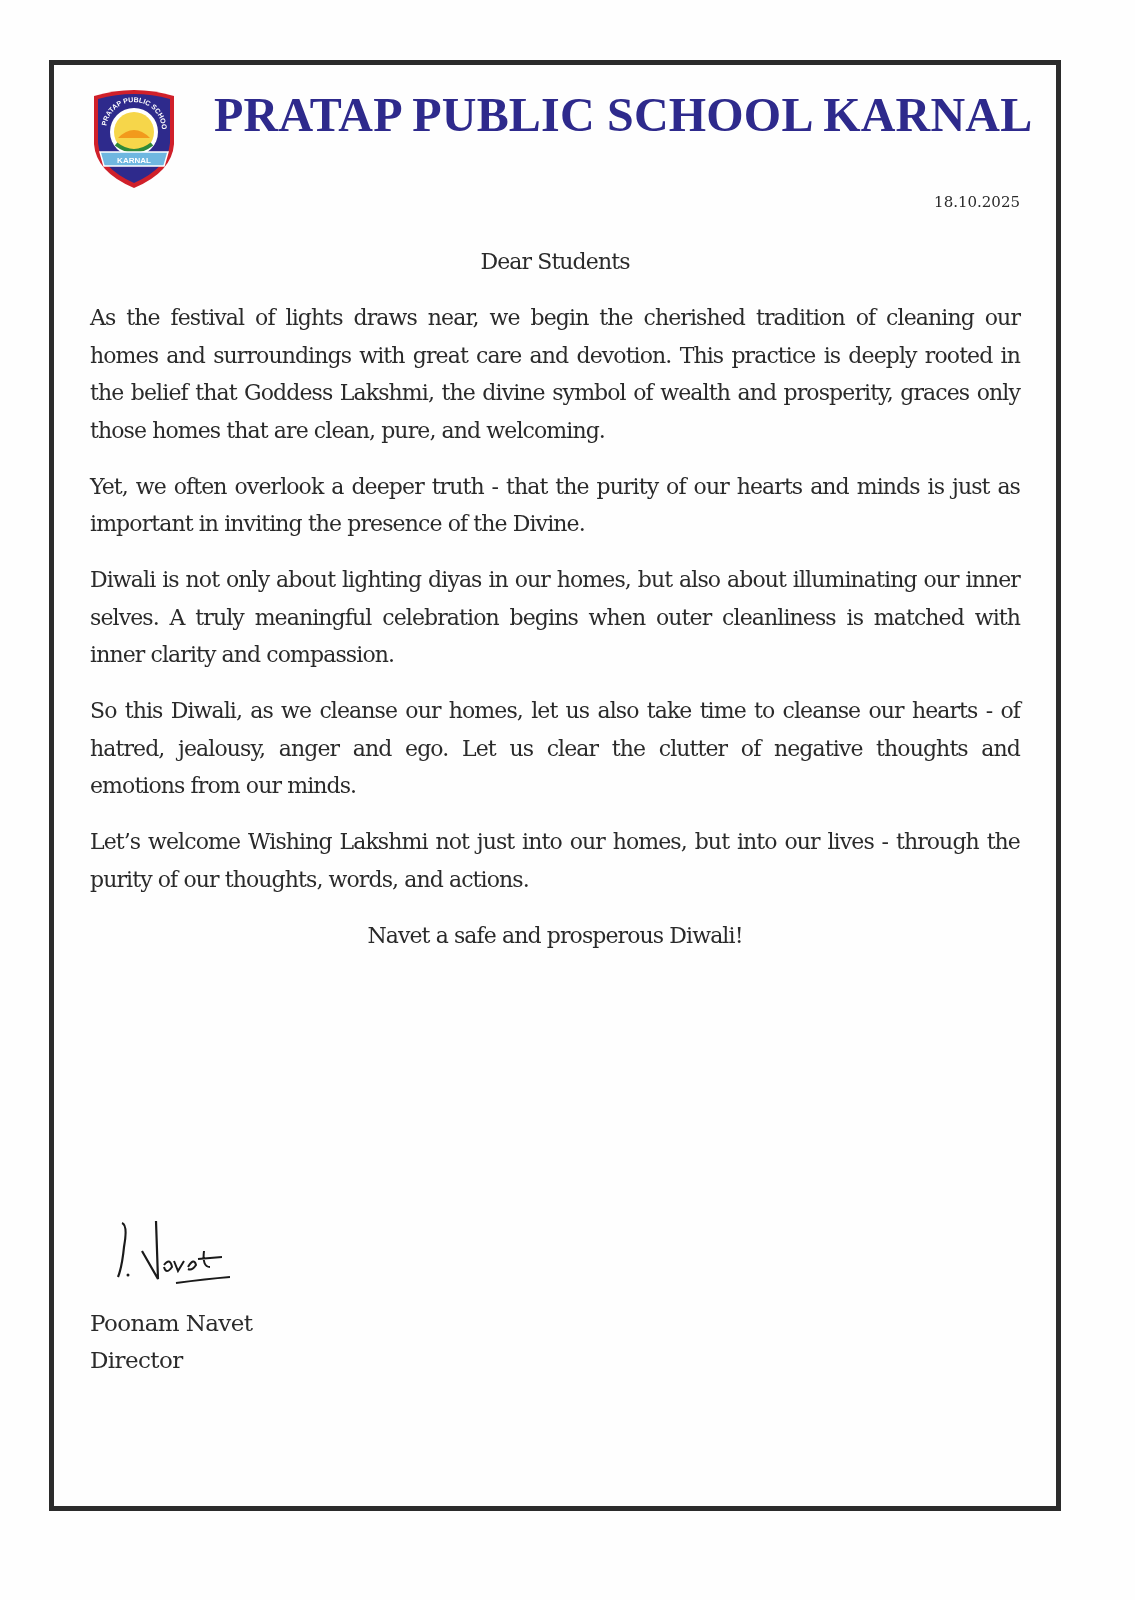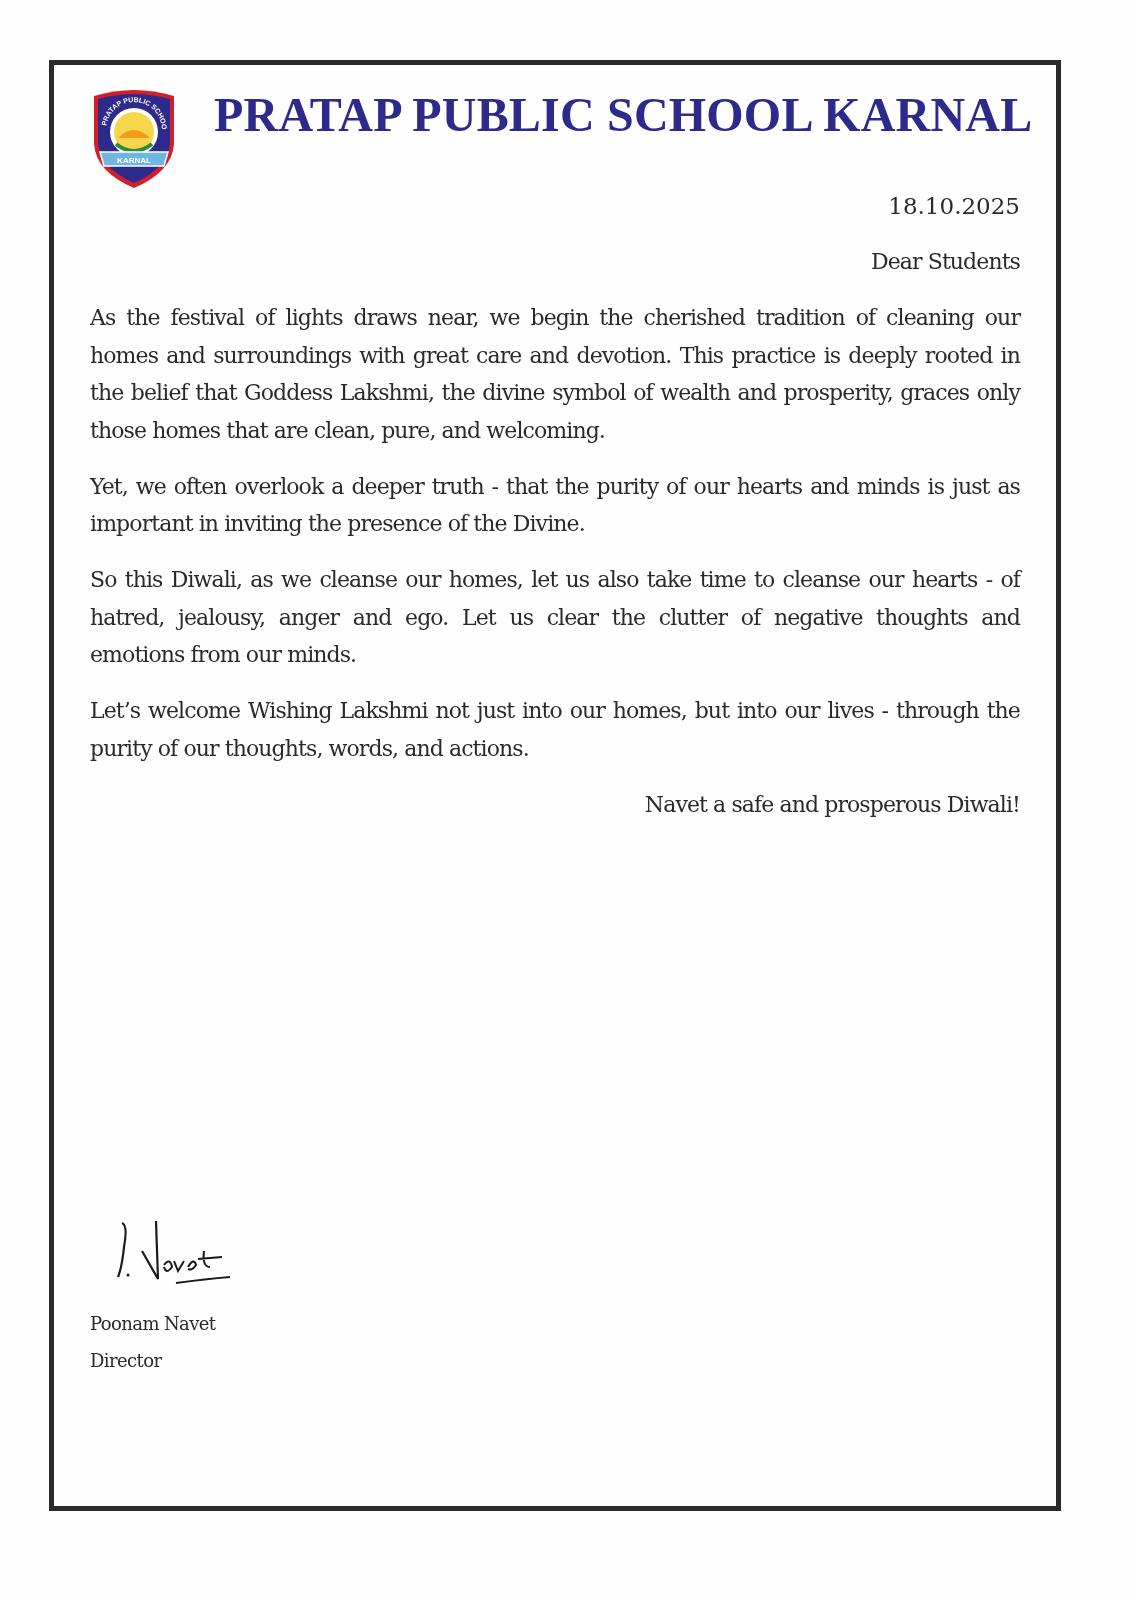--- a/index.html
+++ b/index.html
@@ -9,33 +9,33 @@
     border: 5px solid #2b2b2b; background: #fefefe;
   }
   .logo { position: absolute; left: 34px; top: 21px; width: 92px; height: 104px; }
   .school-name {
     position: absolute; left: 160px; top: 22px; width: 780px;
     font-family: "Liberation Serif", serif; font-weight: bold;
     font-size: 48px; color: #2e2a8c; letter-spacing: 0.2px; white-space: nowrap;
   }
   .date {
     position: absolute; right: 36px; top: 128px;
-    font-family: "DejaVu Serif", serif; font-size: 23px; color: #2a2a2a;
+    font-family: "DejaVu Serif", serif; font-size: 15px; color: #2a2a2a;
   }
   .body-text {
     position: absolute; left: 36px; top: 178px; width: 930px;
     font-family: "DejaVu Serif", serif; font-size: 22px; line-height: 37.5px;
     color: #2a2a2a; letter-spacing: -0.9px;
   }
   .body-text p { margin: 0 0 18.5px 0; text-align: justify; }
-  .body-text p.left { text-align: right; }
+  .body-text p.left { text-align: center; }
   .signature { position: absolute; left: 52px; top: 1152px; width: 130px; height: 76px; }
   .signer {
     position: absolute; left: 36px; top: 1240px;
-    font-family: "DejaVu Serif", serif; font-size: 18px; line-height: 37px; color: #2a2a2a;
+    font-family: "DejaVu Serif", serif; font-size: 23px; line-height: 37px; color: #2a2a2a;
     letter-spacing: -0.6px;
   }
 </style>
 </head>
 <body>
 
 <div class="frame">
 
   <svg class="logo" viewBox="0 0 92 104">
     <path d="M6 10 Q46 -2 86 10 L86 58 Q84 86 46 102 Q8 86 6 58 Z" fill="#d0202a"></path>
@@ -51,20 +51,21 @@
   </svg>
 
   <div class="school-name">PRATAP PUBLIC SCHOOL KARNAL</div>
 
   <div class="date">18.10.2025</div>
 
   <div class="body-text">
     <p class="left">Dear Students</p>
     <p>As the festival of lights draws near, we begin the cherished tradition of cleaning our homes and surroundings with great care and devotion. This practice is deeply rooted in the belief that Goddess Lakshmi, the divine symbol of wealth and prosperity, graces only those homes that are clean, pure, and welcoming.</p>
     <p>Yet, we often overlook a deeper truth - that the purity of our hearts and minds is just as important in inviting the presence of the Divine.</p>
+    <p>Diwali is not only about lighting diyas in our homes, but also about illuminating our inner selves. A truly meaningful celebration begins when outer cleanliness is matched with inner clarity and compassion.</p>
     <p>So this Diwali, as we cleanse our homes, let us also take time to cleanse our hearts - of hatred, jealousy, anger and ego. Let us clear the clutter of negative thoughts and emotions from our minds.</p>
     <p>Let’s welcome Wishing Lakshmi not just into our homes, but into our lives - through the purity of our thoughts, words, and actions.</p>
     <p class="left">Navet a safe and prosperous Diwali!</p>
   </div>
 
   <svg class="signature" viewBox="0 0 130 76">
     <path d="M16 6 Q22 8 18 30 Q16 50 12 60" stroke="#1a1a1a" stroke-width="2.2" fill="none"></path>
     <circle cx="22" cy="58" r="1.5" fill="#1a1a1a"></circle>
     <path d="M36 34 L52 62 L50 4" stroke="#1a1a1a" stroke-width="2.2" fill="none"></path>
     <path d="M58 48 Q64 40 66 50 Q60 58 58 50 M68 44 L72 54 L78 44 M82 50 Q88 40 90 48 Q86 54 82 52 M98 34 Q96 50 104 50 M92 42 L116 40" stroke="#1a1a1a" stroke-width="2" fill="none"></path>

